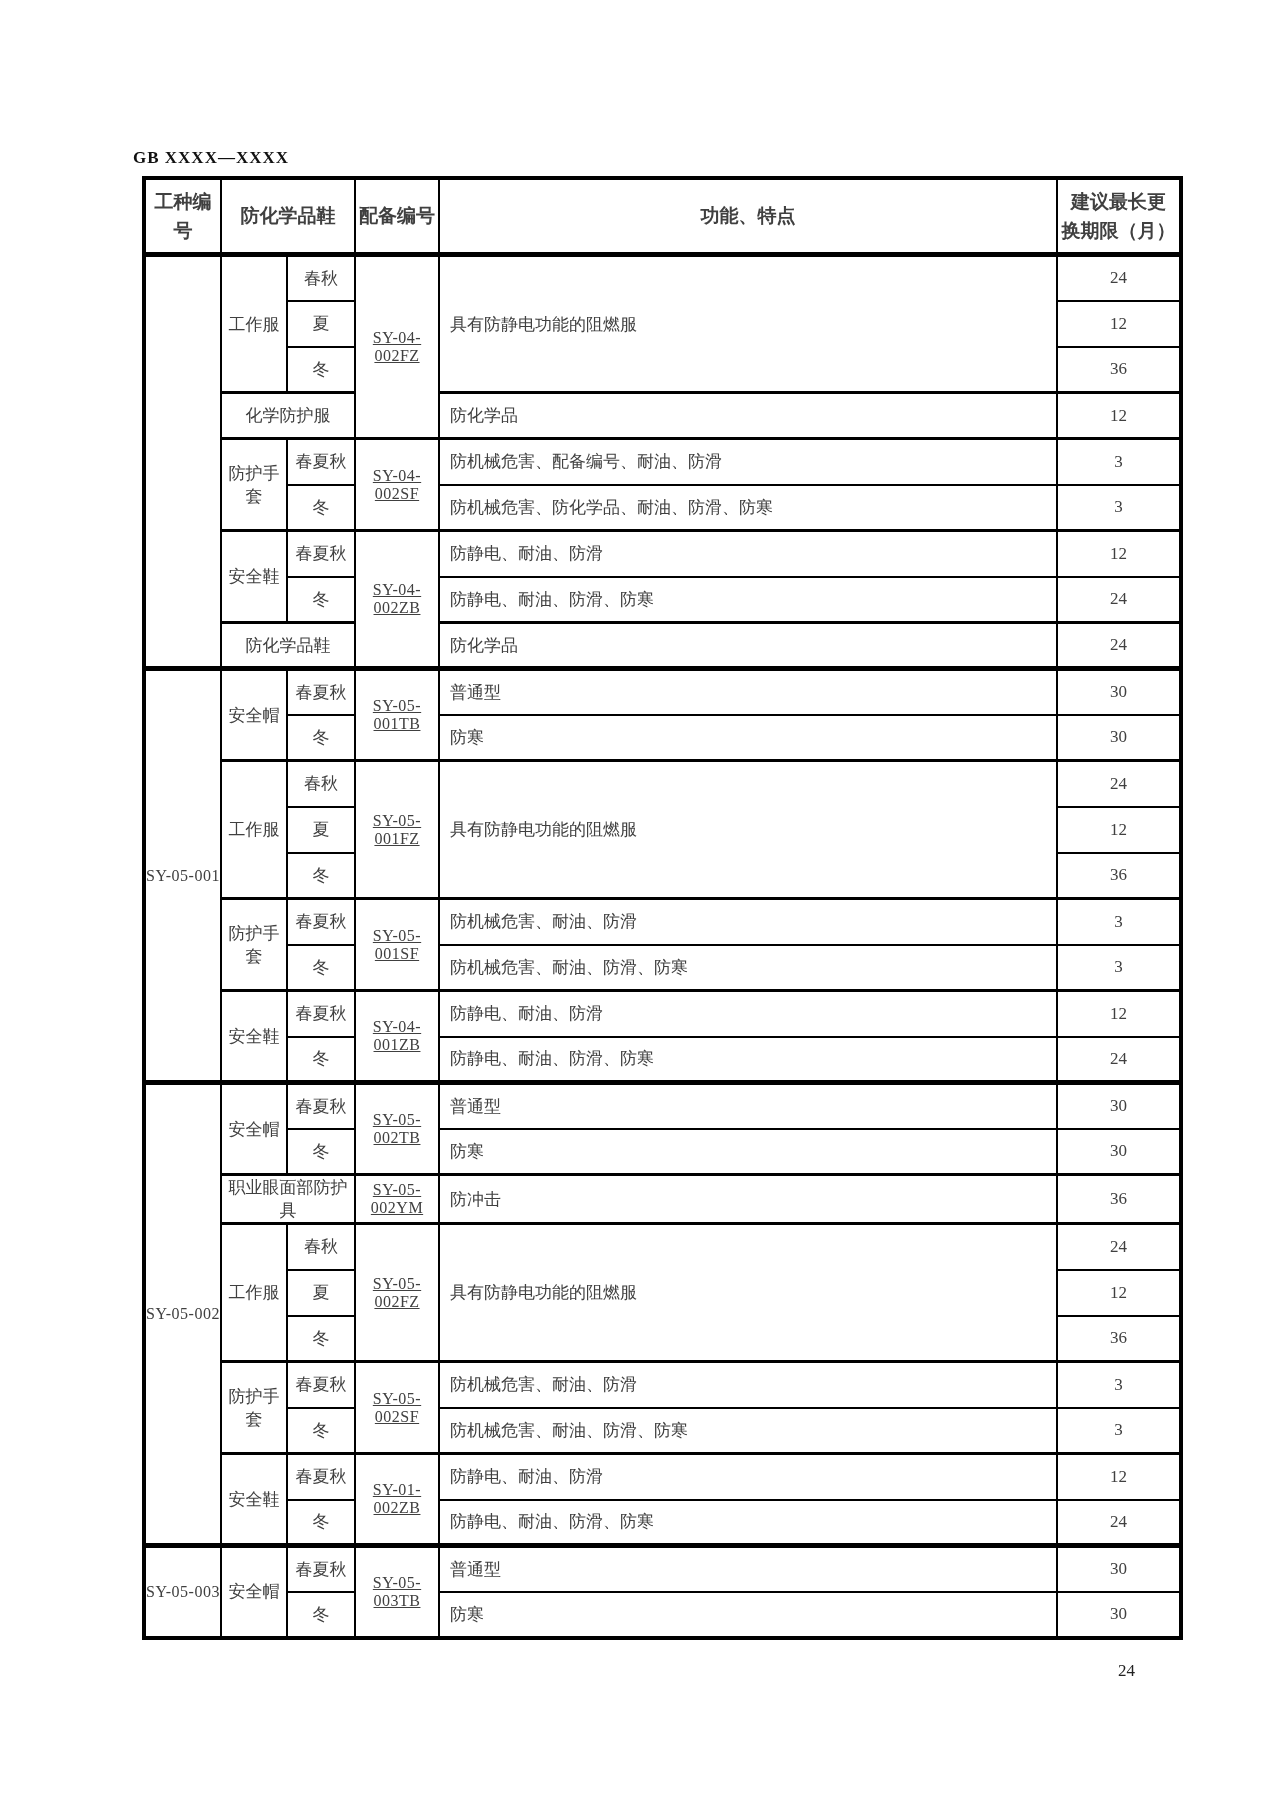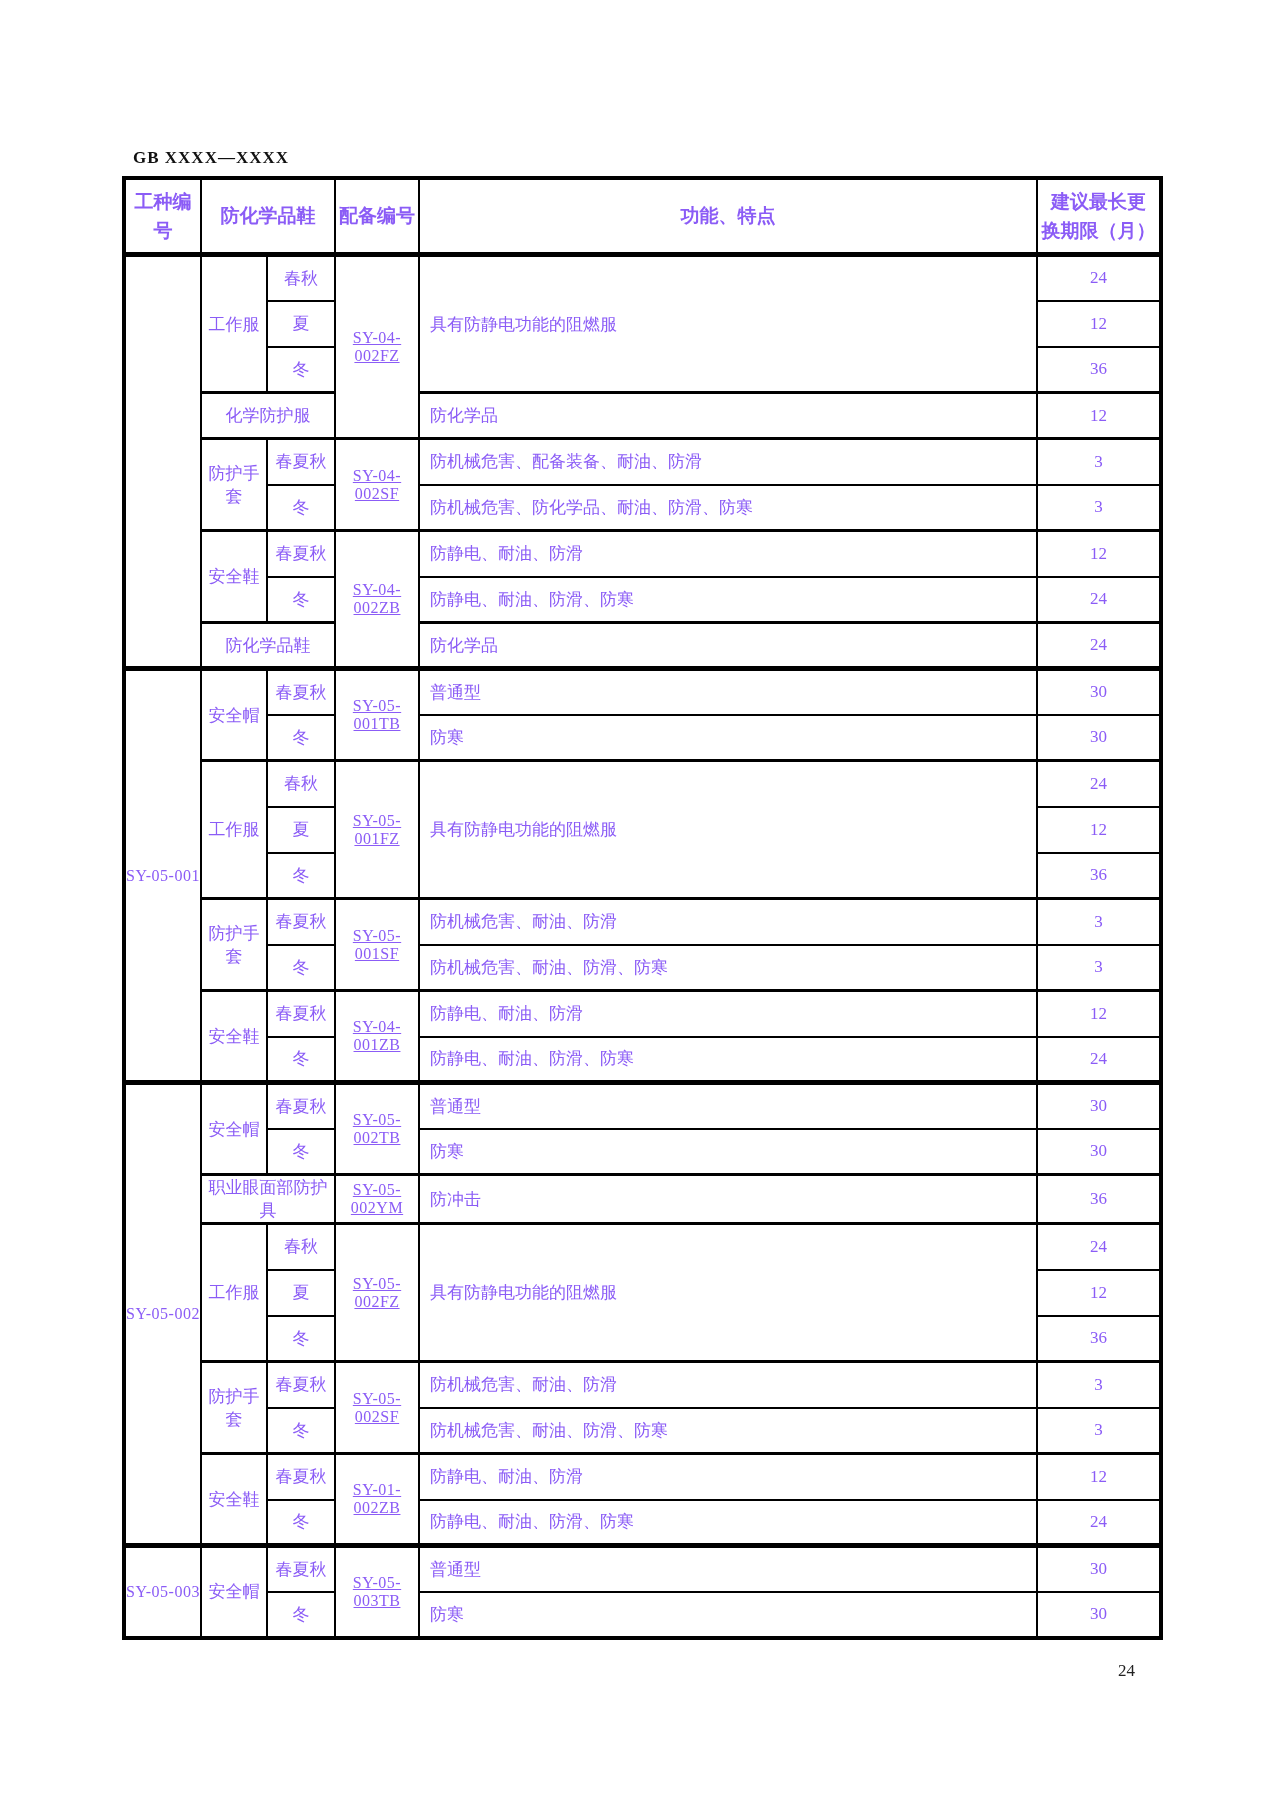--- a/index.html
+++ b/index.html
@@ -21,26 +21,26 @@
     left: 133px;
     top: 148px;
     font-size: 17px;
     font-weight: 600;
     letter-spacing: 1px;
     color: #111;
     font-family: "Liberation Serif", "DejaVu Serif", serif;
   }
   #equipment-table {
     position: absolute;
-    left: 122px;
+    left: 142px;
     top: 176px;
     border-collapse: collapse;
     table-layout: fixed;
     width: 1037px;
-    color: #8b5cf6;
+    color: #404040;
   }
   #equipment-table td, #equipment-table th {
     border: 2px solid #000;
     padding: 0;
     vertical-align: middle;
     text-align: center;
     font-size: 17px;
     font-weight: normal;
     overflow: hidden;
   }
@@ -151,21 +151,21 @@
         </tr>
         <tr class="row-group">
           <td class="cell-name" colspan="2">化学防护服</td>
           <td class="cell-feature">防化学品</td>
           <td class="cell-num">12</td>
         </tr>
         <tr class="row-group">
           <td class="cell-name" rowspan="2">防护手套</td>
           <td class="cell-season">春夏秋</td>
           <td class="cell-code" rowspan="2">SY-04-002SF</td>
-          <td class="cell-feature">防机械危害、配备装备、耐油、防滑</td>
+          <td class="cell-feature">防机械危害、配备编号、耐油、防滑</td>
           <td class="cell-num">3</td>
         </tr>
         <tr>
           <td class="cell-season">冬</td>
           <td class="cell-feature">防机械危害、防化学品、耐油、防滑、防寒</td>
           <td class="cell-num">3</td>
         </tr>
         <tr class="row-group">
           <td class="cell-name" rowspan="2">安全鞋</td>
           <td class="cell-season">春夏秋</td>

